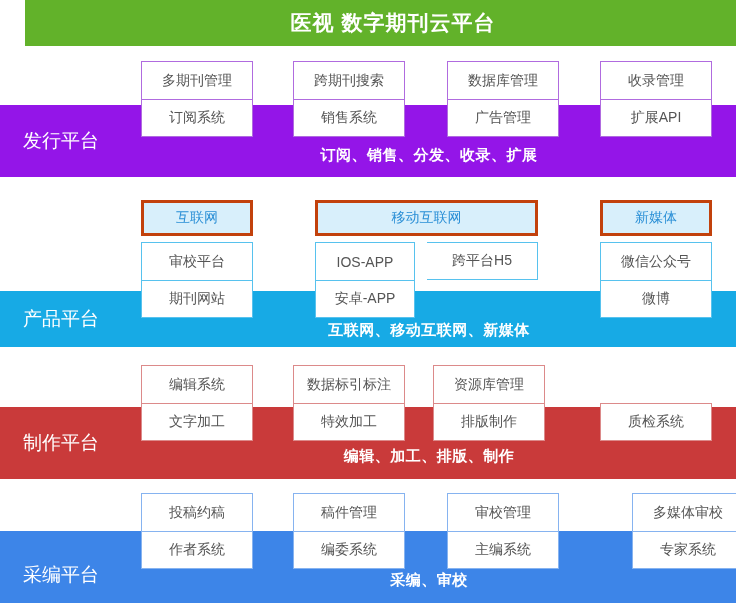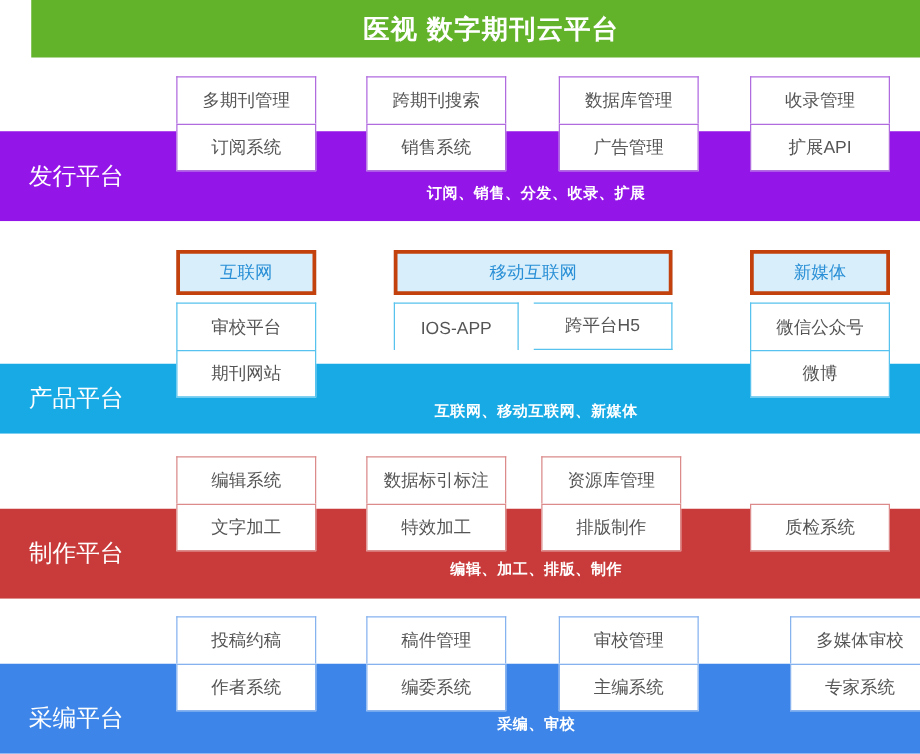--- a/index.html
+++ b/index.html
@@ -28,21 +28,21 @@
     display:block;
   }
   .sec-label{
     position:absolute;left:0;
     display:flex;align-items:center;justify-content:center;
     color:#ffffff;font-size:19px;
     z-index:3;
   }
   .sec-caption{
     position:absolute;
-    color:#ffffff;font-size:12px;font-weight:bold;
+    color:#ffffff;font-size:15px;font-weight:bold;
     letter-spacing:.5px;
     z-index:3;
     white-space:nowrap;
   }
 
   
   .grid{position:absolute;left:0;top:0;width:736px;height:100%;z-index:4;}
   .col{position:absolute;}
   .cell{
     box-sizing:border-box;
@@ -125,20 +125,21 @@
         <div class="cell head">互联网</div>
         <div class="cell" style="margin-top:6px;">审校平台</div>
         <div class="cell last">期刊网站</div>
       </div>
 
       <div class="col" style="left:315px;top:19px;width:223px;">
         <div class="cell head" style="width:223px;">移动互联网</div>
       </div>
       <div class="col" style="left:315px;top:61px;width:100px;">
         <div class="cell">IOS-APP</div>
+        <div class="cell last">安卓-APP</div>
       </div>
       <div class="col" style="left:427px;top:61px;width:111px;">
         <div class="cell last" style="border-left:none;">跨平台H5</div>
       </div>
 
       <div class="col" style="left:600px;top:19px;width:112px;">
         <div class="cell head">新媒体</div>
         <div class="cell" style="margin-top:6px;">微信公众号</div>
         <div class="cell last">微博</div>
       </div>

